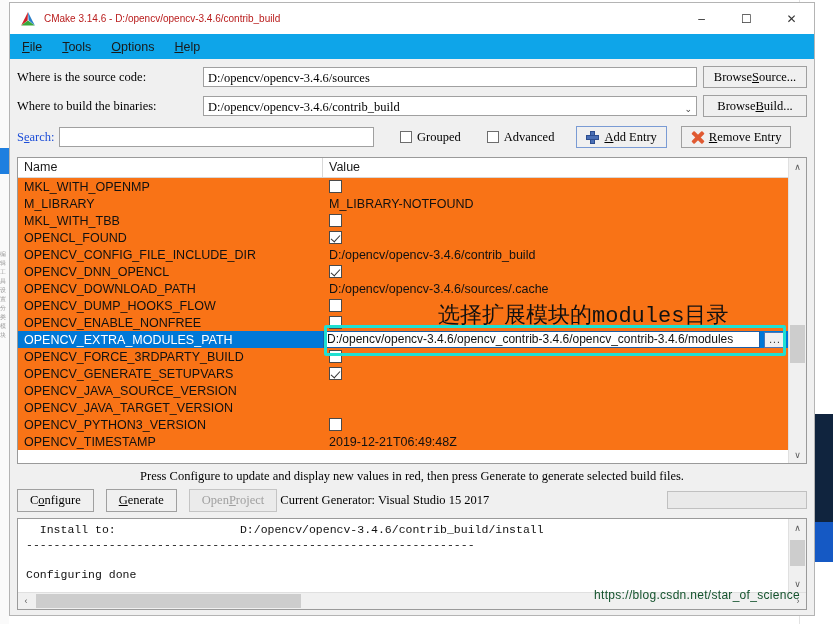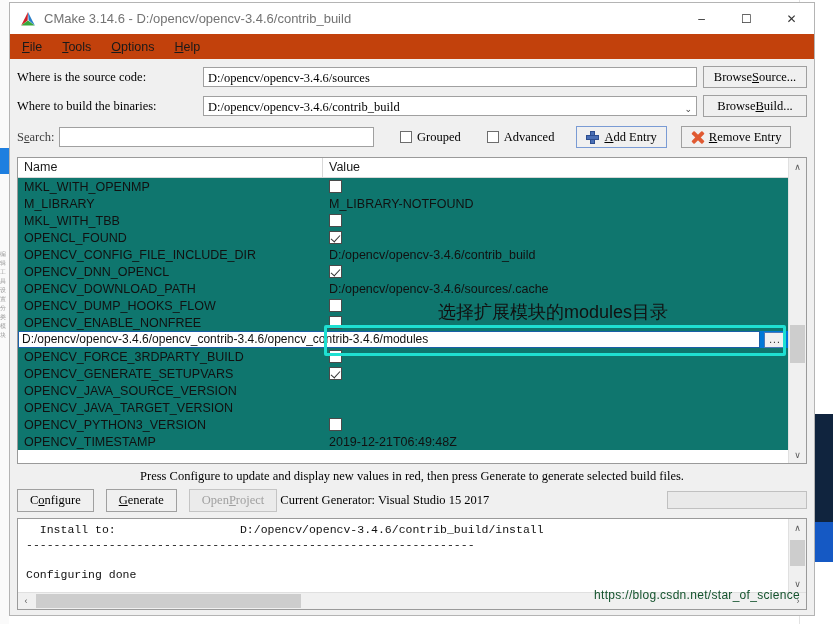--- a/index.html
+++ b/index.html
@@ -58,33 +58,33 @@
   .titlebar {
     height: 31px; background: #ffffff;
     display: flex; align-items: center;
     flex: 0 0 auto;
   }
   .app-icon {
     width: 16px; height: 16px; margin-left: 10px; margin-right: 8px;
     position: relative; flex: 0 0 auto;
   }
   .title-text {
-    font-size: 13px; color: #737373; white-space: nowrap;
+    font-size: 10px; color: #b91c1c; white-space: nowrap;
     flex: 1 1 auto;
   }
   .win-btns { display: flex; flex: 0 0 auto; height: 31px; }
   .win-btn {
     width: 45px; height: 31px; display: flex;
     align-items: center; justify-content: center;
     font-size: 12px; color: #333;
   }
 
   
   .menubar {
-    height: 25px; background: #c2410c;
+    height: 25px; background: #0ea5e9;
     display: flex; align-items: center; padding-left: 12px;
     flex: 0 0 auto;
     font-size: 12.5px; color: #1a1a1a;
   }
   .menubar .mi { margin-right: 20px; cursor: default; }
   .menubar .mi u { text-decoration: underline; }
 
   
   .client {
     flex: 1 1 auto;
@@ -123,21 +123,21 @@
     display: flex; align-items: center; justify-content: center;
   }
   .browsebtn u { text-decoration: underline; }
 
   
   .searchrow {
     display: flex; align-items: center; height: 22px; margin-top: 9px;
     flex: 0 0 auto;
   }
   .searchlabel {
-    font-family: "Liberation Serif", serif; font-size: 12.5px; color: #404040;
+    font-family: "Liberation Serif", serif; font-size: 12.5px; color: #1d4ed8;
     width: 42px;
   }
   .searchlabel u { text-decoration: underline; }
   .searchinput {
     width: 315px; height: 20px; background: #fff;
     border: 1px solid #a0a0a0; box-sizing: border-box;
     font-family: "Liberation Serif", serif; font-size: 12.5px;
     padding: 1px 4px;
   }
   .cbwrap {
@@ -187,21 +187,21 @@
     display: flex; height: 19px; background: #fff;
     border-bottom: 1px solid #d8d8d8; flex: 0 0 auto;
   }
   .th {
     font-size: 12.5px; color: #1a1a1a; padding-left: 6px; line-height: 19px;
   }
   .th.name { width: 305px; border-right: 1px solid #d8d8d8; box-sizing: border-box; }
   .th.value { flex: 1 1 auto; }
   .tbody { flex: 1 1 auto; overflow: hidden; }
   .trow { display: flex; height: 17px; align-items: center; }
-  .trow.red { background: #0f766e; }
+  .trow.red { background: #f97316; }
   .trow.sel { background: #0078d7; }
   .cell-name {
     width: 305px; box-sizing: border-box; padding-left: 6px;
     font-size: 12.5px; color: #111; white-space: nowrap; overflow: hidden;
   }
   .trow.sel .cell-name { color: #ffffff; }
   .cell-value {
     flex: 1 1 auto; box-sizing: border-box; padding-left: 6px;
     font-size: 12.5px; color: #111; white-space: nowrap; overflow: hidden;
     display: flex; align-items: center; height: 17px;
@@ -231,22 +231,22 @@
     background: #f0f0f0; border: 1px solid #4a78b8; box-sizing: border-box;
     font-size: 10px; color: #222; text-align: center; line-height: 13px;
     letter-spacing: 1px; flex: 0 0 auto;
   }
   
   .cyanbox {
     position: absolute; border: 3px solid #1fe0d2; pointer-events: none;
     box-sizing: border-box; border-radius: 2px;
   }
   .cn-annotation {
-    position: absolute; font-size: 18px; color: #111; white-space: nowrap;
-    font-family: Liberation Sans, sans-serif;
+    position: absolute; font-size: 22px; color: #111; white-space: nowrap;
+    font-family: Liberation Mono, monospace;
   }
 
   
   .vscroll {
     width: 17px; flex: 0 0 auto; background: #f0f0f0;
     border-left: 1px solid #e0e0e0; position: relative;
     display: flex; flex-direction: column; align-items: center;
   }
   .vscroll .arrow {
     width: 17px; height: 17px; display: flex; align-items: center;
@@ -481,20 +481,21 @@
                 <span class="vcheck"></span>
               </div>
             </div>
             <div class="trow red">
               <div class="cell-name">OPENCV_ENABLE_NONFREE</div>
               <div class="cell-value">
                 <span class="vcheck"></span>
               </div>
             </div>
             <div class="trow sel" id="selected-row">
+              <div class="cell-name">OPENCV_EXTRA_MODULES_PATH</div>
               <div class="cell-edit">
                 <div class="edit-input">D:/opencv/opencv-3.4.6/opencv_contrib-3.4.6/opencv_contrib-3.4.6/modules</div>
                 <div class="edit-ellipsis">...</div>
               </div>
             </div>
             <div class="trow red">
               <div class="cell-name">OPENCV_FORCE_3RDPARTY_BUILD</div>
               <div class="cell-value">
                 <span class="vcheck"></span>
               </div>

